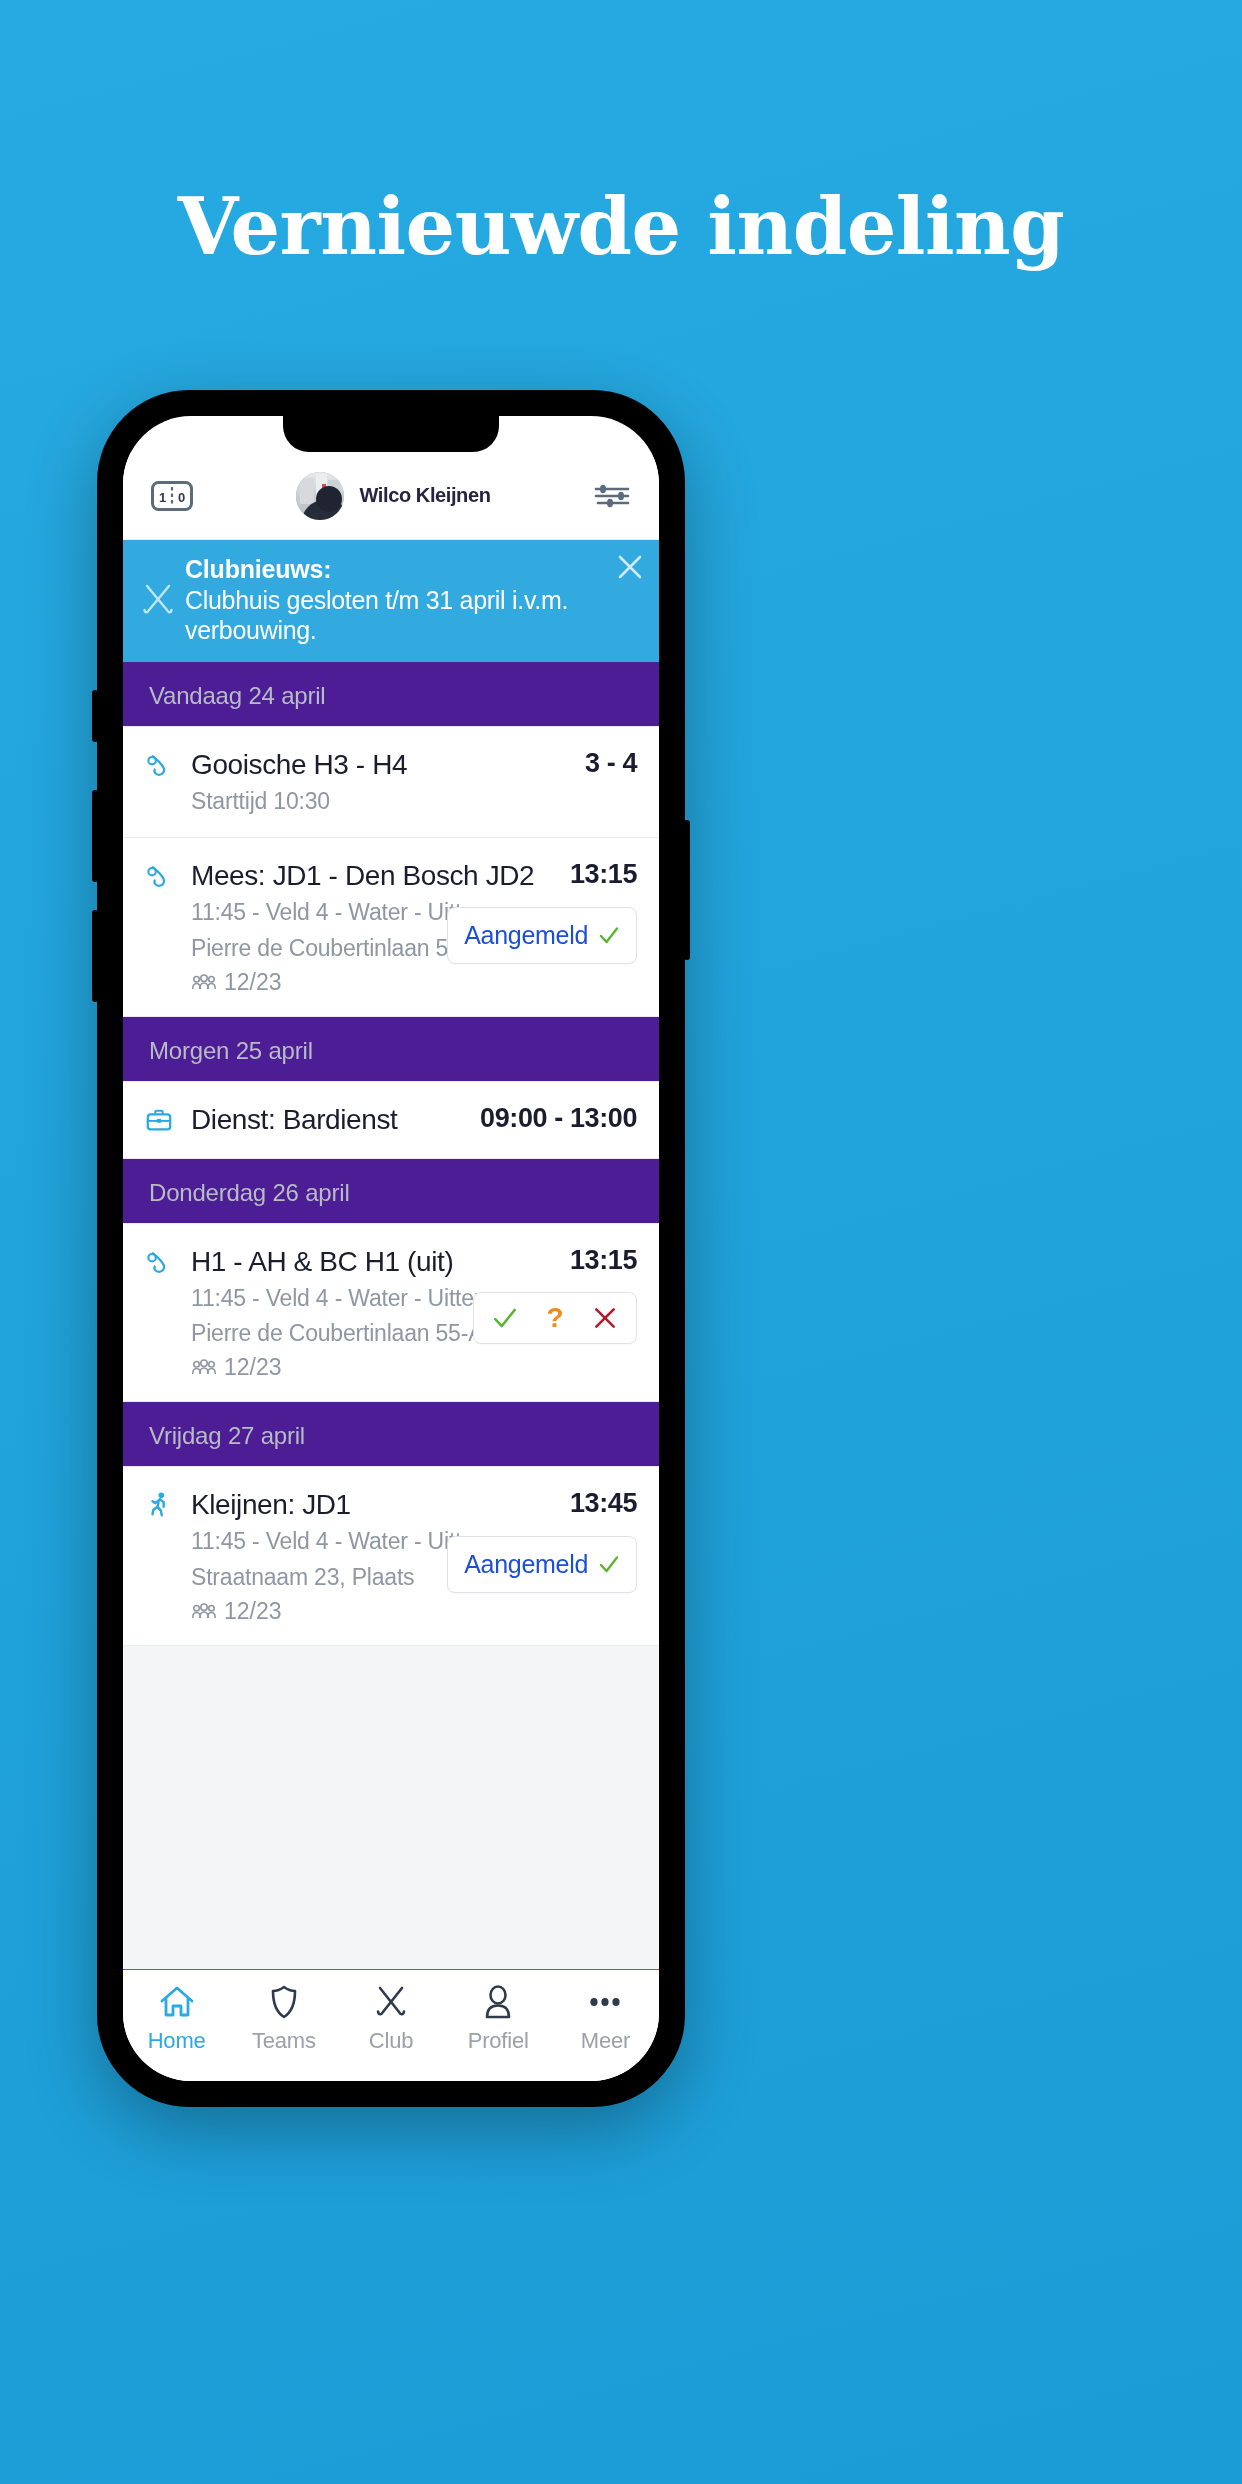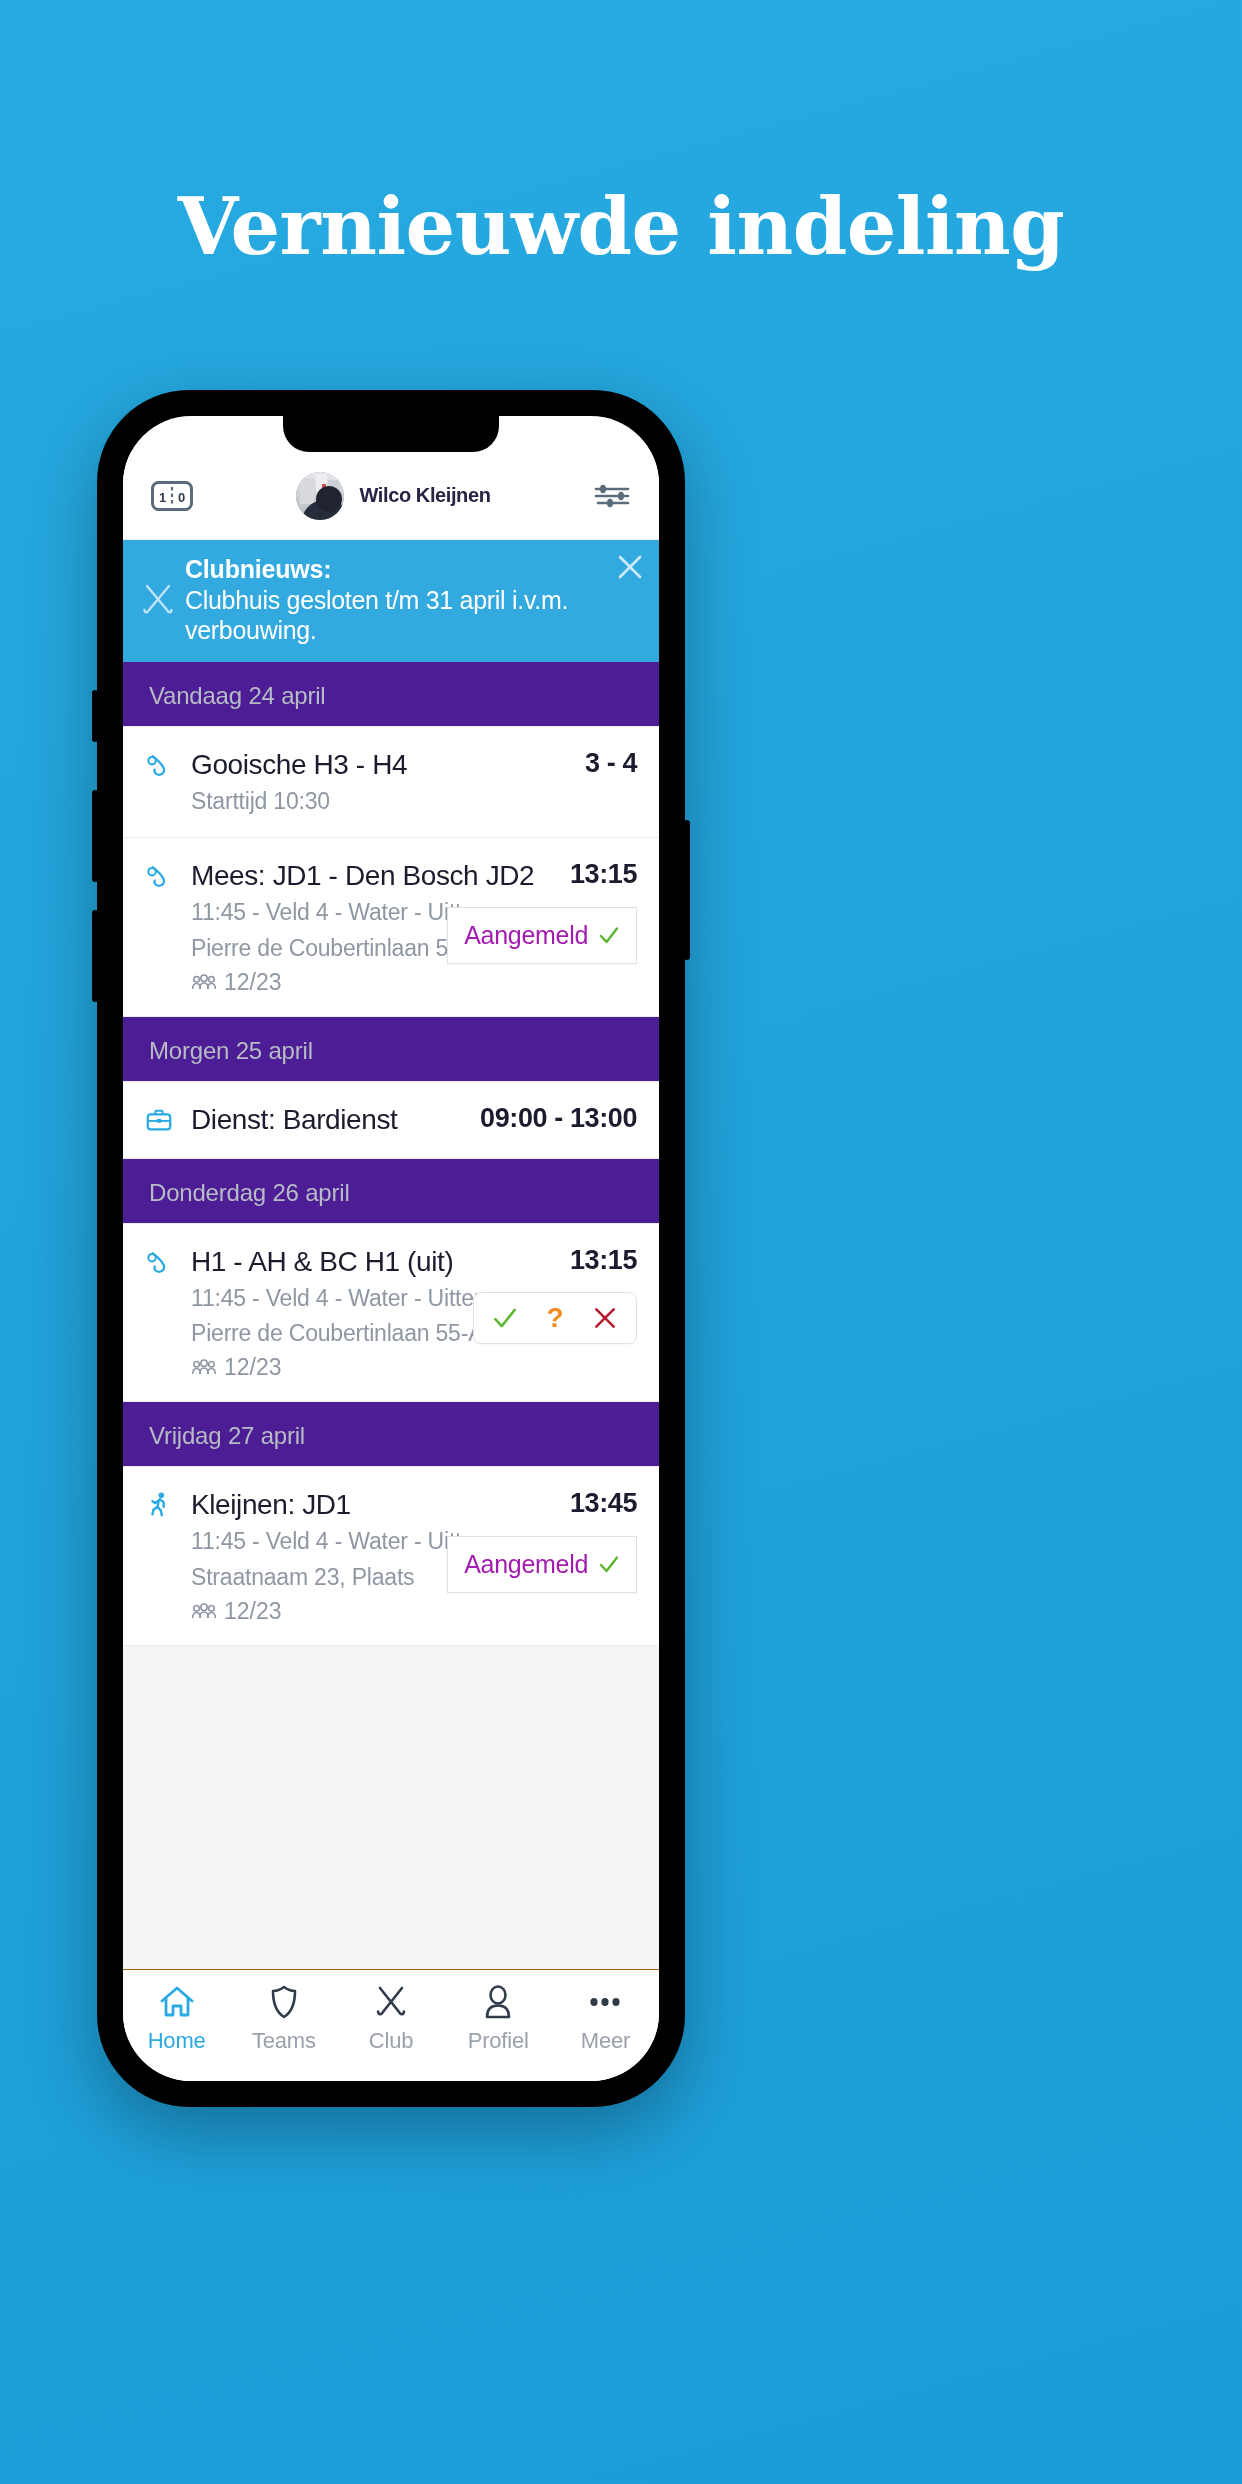--- a/index.html
+++ b/index.html
@@ -211,28 +211,28 @@
     color: #1b1c2e;
     letter-spacing: -0.4px;
     white-space: nowrap;
     line-height: 1.2;
   }
   .event-time.wide { font-size: 27px; }
 
   .status-btn {
     margin-top: 16px;
     border: 1px solid #dfe2e6;
-    border-radius: 0;
+    border-radius: 8px;
     background: #ffffff;
     padding: 13px 16px;
     display: flex;
     align-items: center;
     gap: 10px;
     font-size: 25px;
-    color: #a21caf;
+    color: #1d4ed8;
     letter-spacing: -0.3px;
     white-space: nowrap;
     box-shadow: 0 1px 2px rgba(0,0,0,0.03);
   }
   .rsvp-group {
     margin-top: 16px;
     border: 1px solid #dfe2e6;
     border-radius: 8px;
     background: #ffffff;
     padding: 10px 16px;

